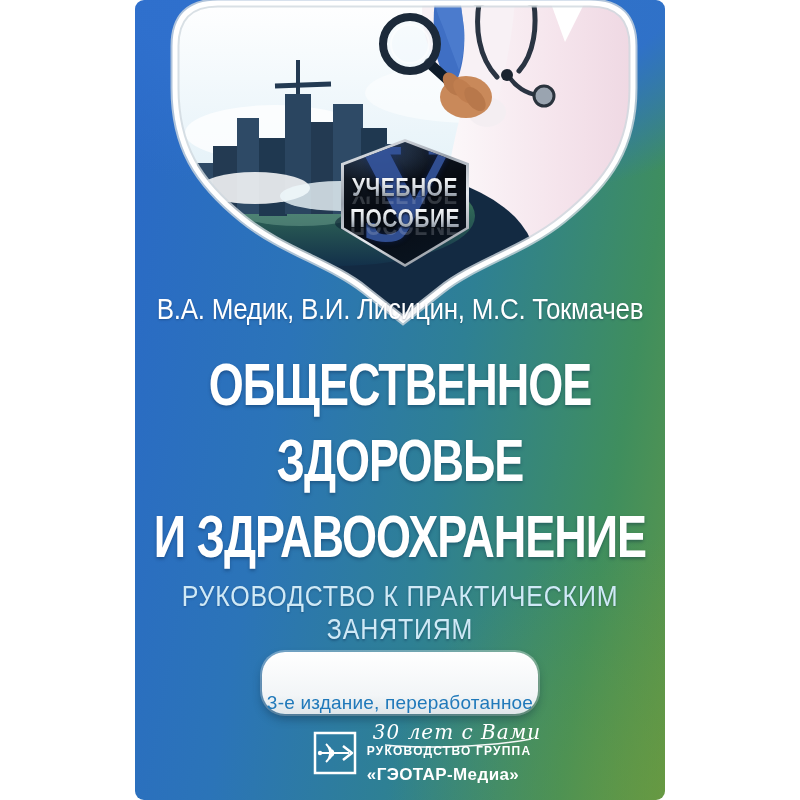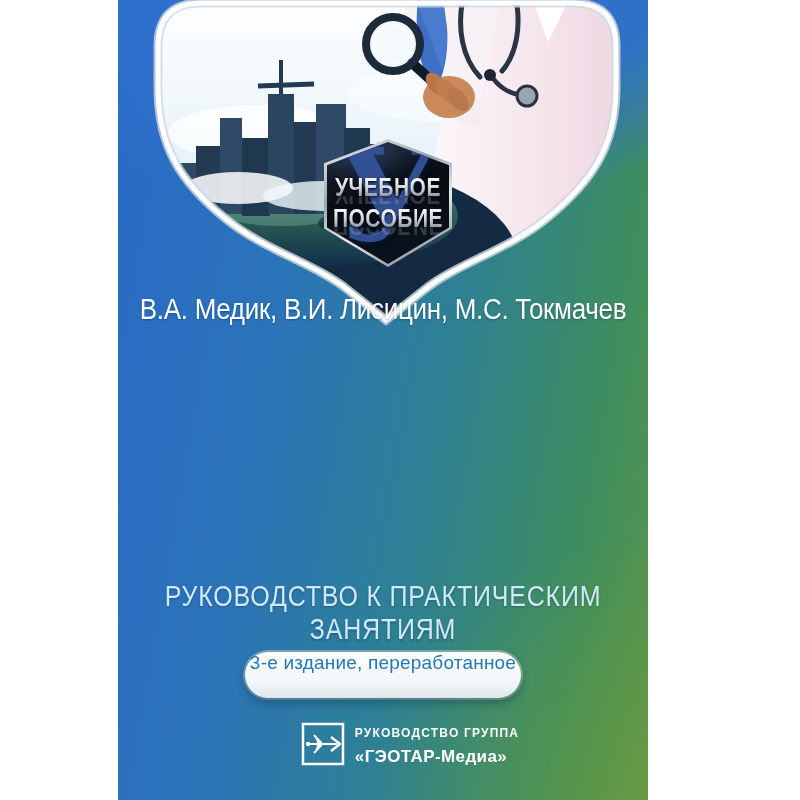--- a/index.html
+++ b/index.html
@@ -1,25 +1,26 @@
 <!DOCTYPE html>
 <html><head>
 <meta charset="utf-8">
 <style>
   html,body{margin:0;padding:0;}
   body{width:800px;height:800px;background:#ffffff;font-family:"Liberation Sans",sans-serif;overflow:hidden;}
   .page{position:relative;width:800px;height:800px;background:#ffffff;}
 
   
   .cover{
-    position:absolute;left:118px;top:0;width:530px;height:800px;overflow:hidden;
+    position:absolute;left:135px;top:0;width:530px;height:800px;overflow:hidden;
     background:
       radial-gradient(120% 40% at 50% -4%, rgba(47,112,205,.95) 45%, rgba(47,112,205,0) 75%),
       radial-gradient(90% 55% at 102% 100%, rgba(110,155,60,.55) 0%, rgba(110,155,60,0) 60%),
       linear-gradient(100deg,#2a69c8 0%,#2b74b8 32%,#2e8094 58%,#3f8e5e 84%,#5f9749 100%);
+    border-radius: 9px;
   }
 
   
   .photo-wrap{position:absolute;left:0;top:-2px;width:530px;height:340px;}
   .photo-wrap svg{display:block;}
 
   
   .badge{
     position:absolute;left:206px;top:139px;width:128px;height:128px;
     clip-path:polygon(50% 0,100% 19%,100% 70%,50% 100%,0 70%,0 19%);
@@ -69,24 +70,24 @@
     transform:scaleY(1.3);text-shadow:0 2px 3px rgba(0,25,60,.35);
   }
   .subtitle{
     position:absolute;left:0;top:584px;width:530px;text-align:center;
     font-size:25px;font-weight:400;letter-spacing:.8px;color:#cfe9f6;
     transform:scaleY(1.15);text-shadow:0 1px 2px rgba(0,25,60,.3);
   }
 
   
   .pill{
-    position:absolute;left:127px;top:652px;width:276px;height:46px;border-radius:23px;
+    position:absolute;left:127px;top:652px;width:276px;height:62px;border-radius:23px;
     background:linear-gradient(180deg,#ffffff 0%,#f2f5f7 70%,#dfe6ea 100%);
     box-shadow:0 5px 10px rgba(10,35,55,.38), 0 0 0 2px rgba(255,255,255,.35);
-    display:flex;align-items:flex-start;justify-content:center;
+    display:flex;align-items:flex-end;justify-content:center;
   }
   .pill-text{font-size:19px;font-weight:500;color:#2079ba;letter-spacing:.2px;}
 
   
   .publisher{
     position:absolute;left:0;top:722px;width:530px;
     display:flex;justify-content:center;align-items:center;gap:10px;
     transform:translateX(27px);color:#ffffff;
   }
   .pub-icon{width:44px;height:44px;flex:0 0 auto;}
@@ -206,37 +207,48 @@
         <div class="badge-watermark">У</div>
         <div class="badge-line">УЧЕБНОЕ</div>
         <div class="badge-reflect" aria-hidden="true">УЧЕБНОЕ</div>
         <div class="badge-line">ПОСОБИЕ</div>
         <div class="badge-reflect" aria-hidden="true">ПОСОБИЕ</div>
       </div>
     </div>
 
     <div class="authors">В.А. Медик, В.И. Лисицин, М.С. Токмачев</div>
 
+    <h1 class="title">
+      <div class="title-line">ОБЩЕСТВЕННОЕ</div>
+      <div class="title-line">ЗДОРОВЬЕ</div>
+      <div class="title-line">И ЗДРАВООХРАНЕНИЕ</div>
+    </h1>
 
     <div class="subtitle">РУКОВОДСТВО К ПРАКТИЧЕСКИМ ЗАНЯТИЯМ</div>
 
     <div class="pill">
       <span class="pill-text">3-е издание, переработанное</span>
     </div>
 
     <div class="publisher">
       <svg class="pub-icon" viewBox="0 0 44 44">
         <rect x="2" y="2" width="40" height="40" fill="none" stroke="#ffffff" stroke-width="2.5"></rect>
         <circle cx="7" cy="22" r="2.2" fill="#ffffff"></circle>
         <line x1="7" y1="22" x2="36" y2="22" stroke="#ffffff" stroke-width="2"></line>
         <path d="M 13,13 A 12,12 0 0 1 13,31" fill="none" stroke="#ffffff" stroke-width="2"></path>
         <path d="M 16,16 A 8,8 0 0 1 16,28" fill="none" stroke="#ffffff" stroke-width="2"></path>
         <path d="M 19,19 A 4,4 0 0 1 19,25" fill="none" stroke="#ffffff" stroke-width="2"></path>
         <path d="M 30,15 L 39,22 L 30,29" fill="none" stroke="#ffffff" stroke-width="2.5" stroke-linejoin="round"></path>
       </svg>
       <div class="pub-text">
+        <div class="pub-anniv">
+          <span>30 лет с Вами</span>
+          <svg class="pub-flourish" width="150" height="10" viewBox="0 0 150 10">
+            <path d="M2,7 C45,11 105,9 148,1" fill="none" stroke="#ffffff" stroke-width="1.6" opacity=".95"></path>
+          </svg>
+        </div>
         <div class="pub-group">РУКОВОДСТВО ГРУППА</div>
         <div class="pub-name">«ГЭОТАР-Медиа»</div>
       </div>
     </div>
 
   </div>
 </div>
 
 </body></html>

